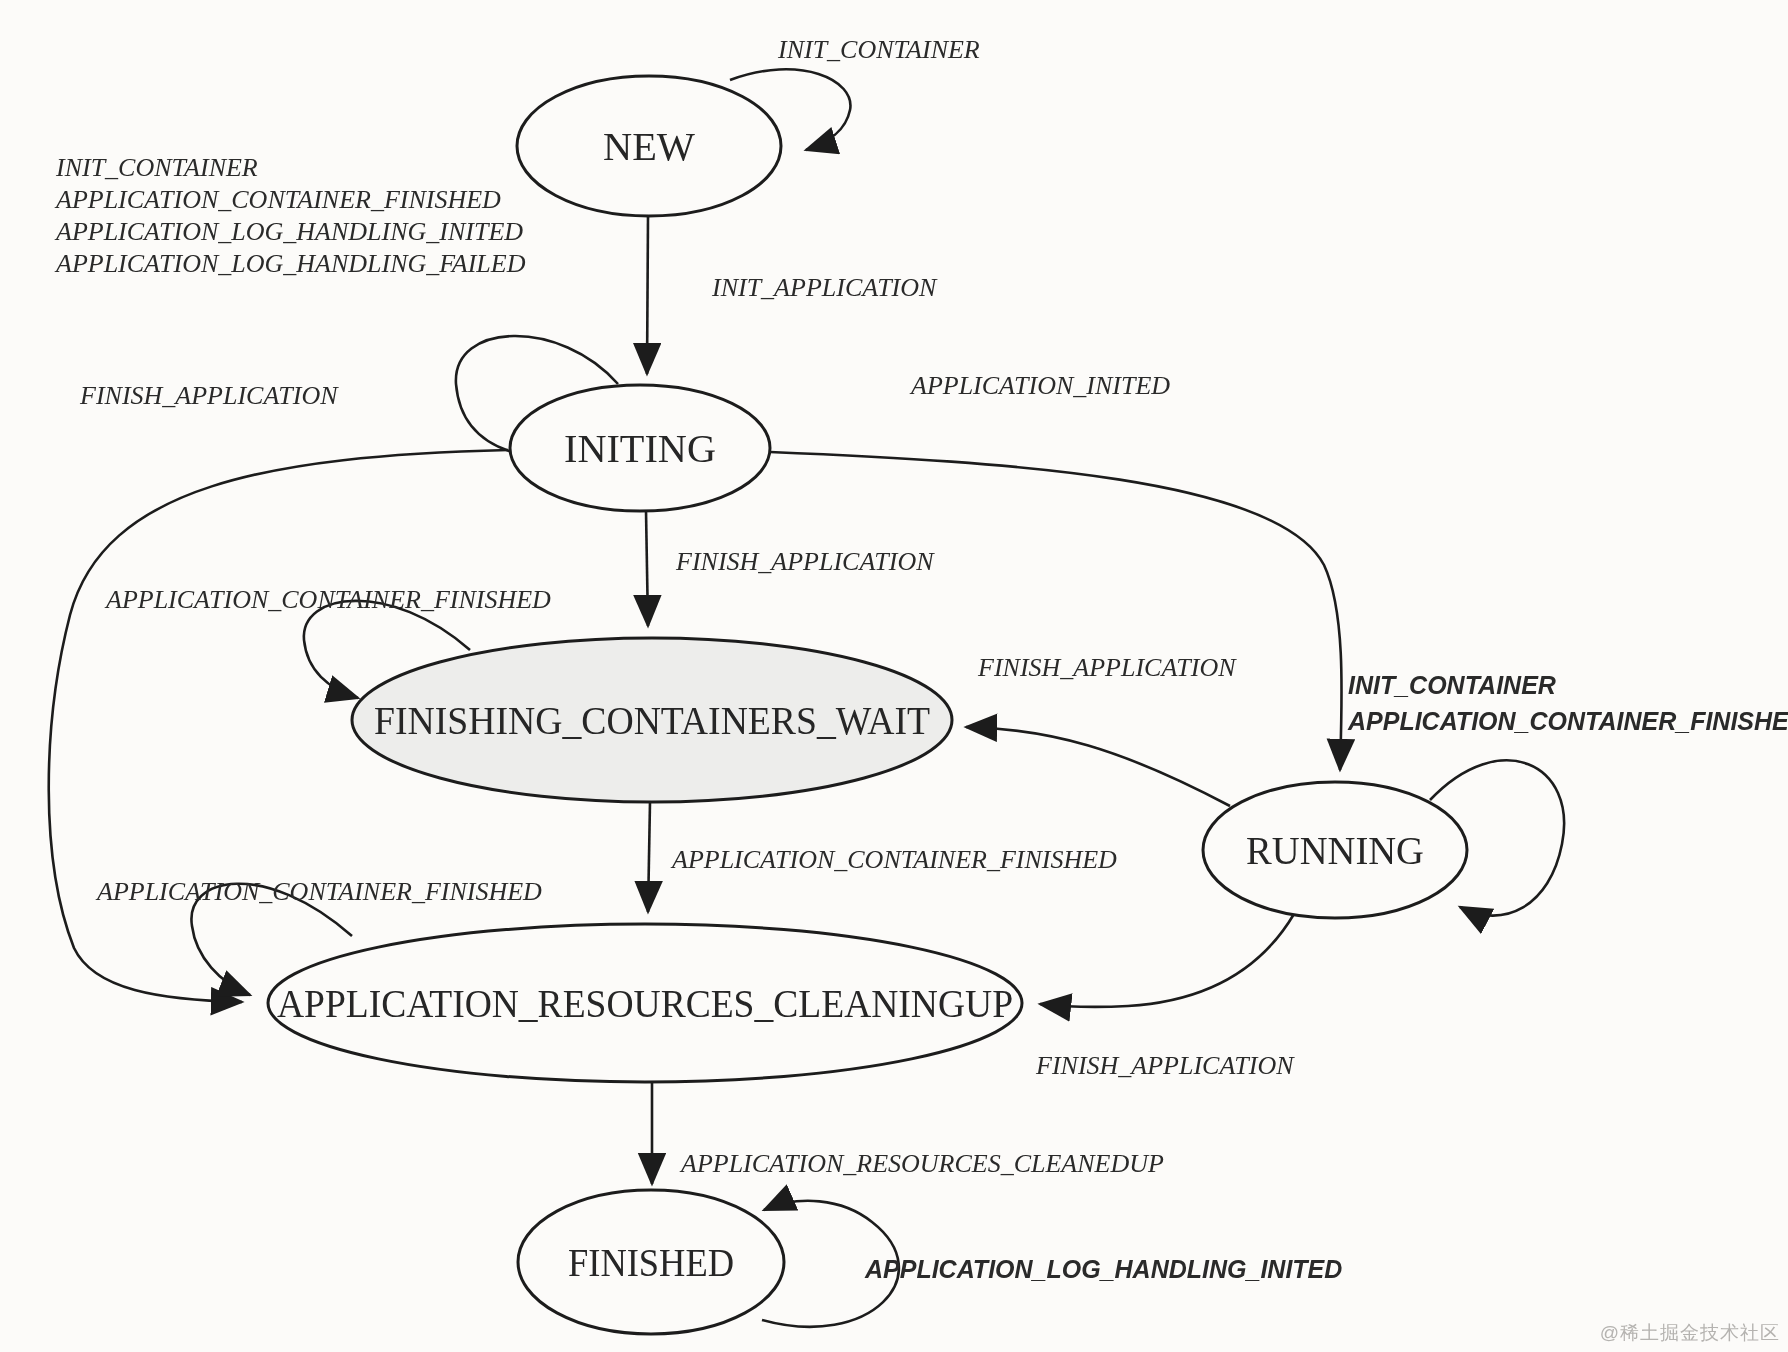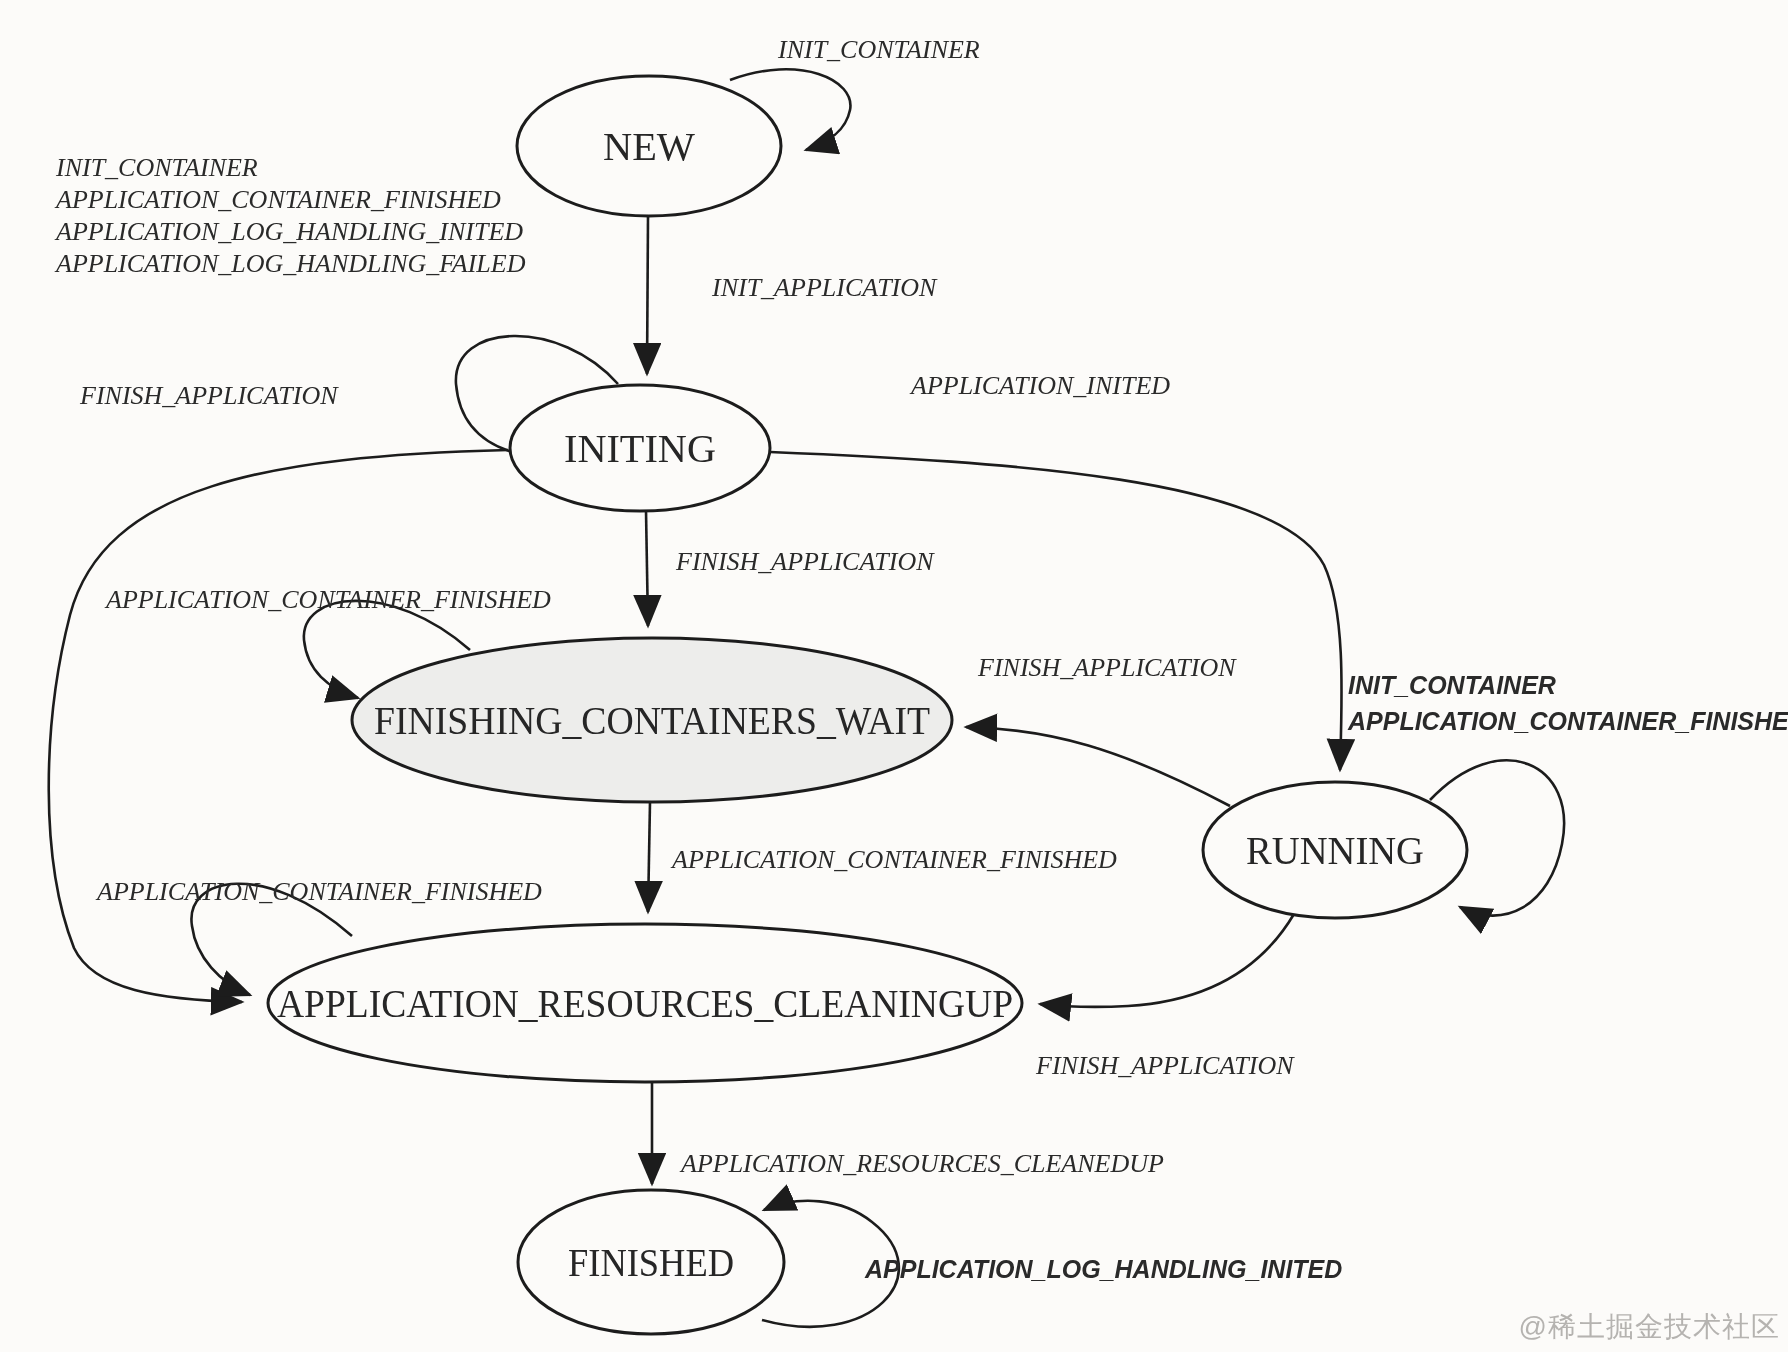--- a/index.html
+++ b/index.html
@@ -5,21 +5,21 @@
   html,body{margin:0;padding:0;background:#ffffff;}
   #stage{position:relative;width:1788px;height:1352px;background:#fcfbf9;overflow:hidden;
          font-family:"Liberation Serif","DejaVu Serif",serif;}
   #diagram-svg{position:absolute;left:0;top:0;}
   .state-ellipse{stroke-width:3;}
   .edge-path{fill:none;stroke-width:2.6;}
   .state-label{font-family:"Liberation Serif","DejaVu Serif",serif;font-weight:400;}
   .edge-label-serif{font-family:"Liberation Serif","DejaVu Serif",serif;font-style:italic;font-size:26px;}
   .edge-label-sans{font-family:"Liberation Sans","DejaVu Sans",sans-serif;font-style:italic;font-weight:600;font-size:25px;}
   #watermark{position:absolute;right:8px;bottom:6px;font-family:"Liberation Sans","DejaVu Sans",sans-serif;
-             font-size:28px;letter-spacing:1px;text-align:center;}
+             font-size:19px;letter-spacing:1px;text-align:center;}
 </style>
 </head>
 <body>
 
 <div id="stage">
   <svg id="diagram-svg" width="1788" height="1352" viewBox="0 0 1788 1352">
       <defs>
         <marker id="arrow" markerWidth="14" markerHeight="12" refX="12" refY="5.5" orient="auto" markerUnits="strokeWidth">
           <path d="M0,0 L13,5.5 L0,11 z" fill="#1c1c1c"></path>
         </marker>

